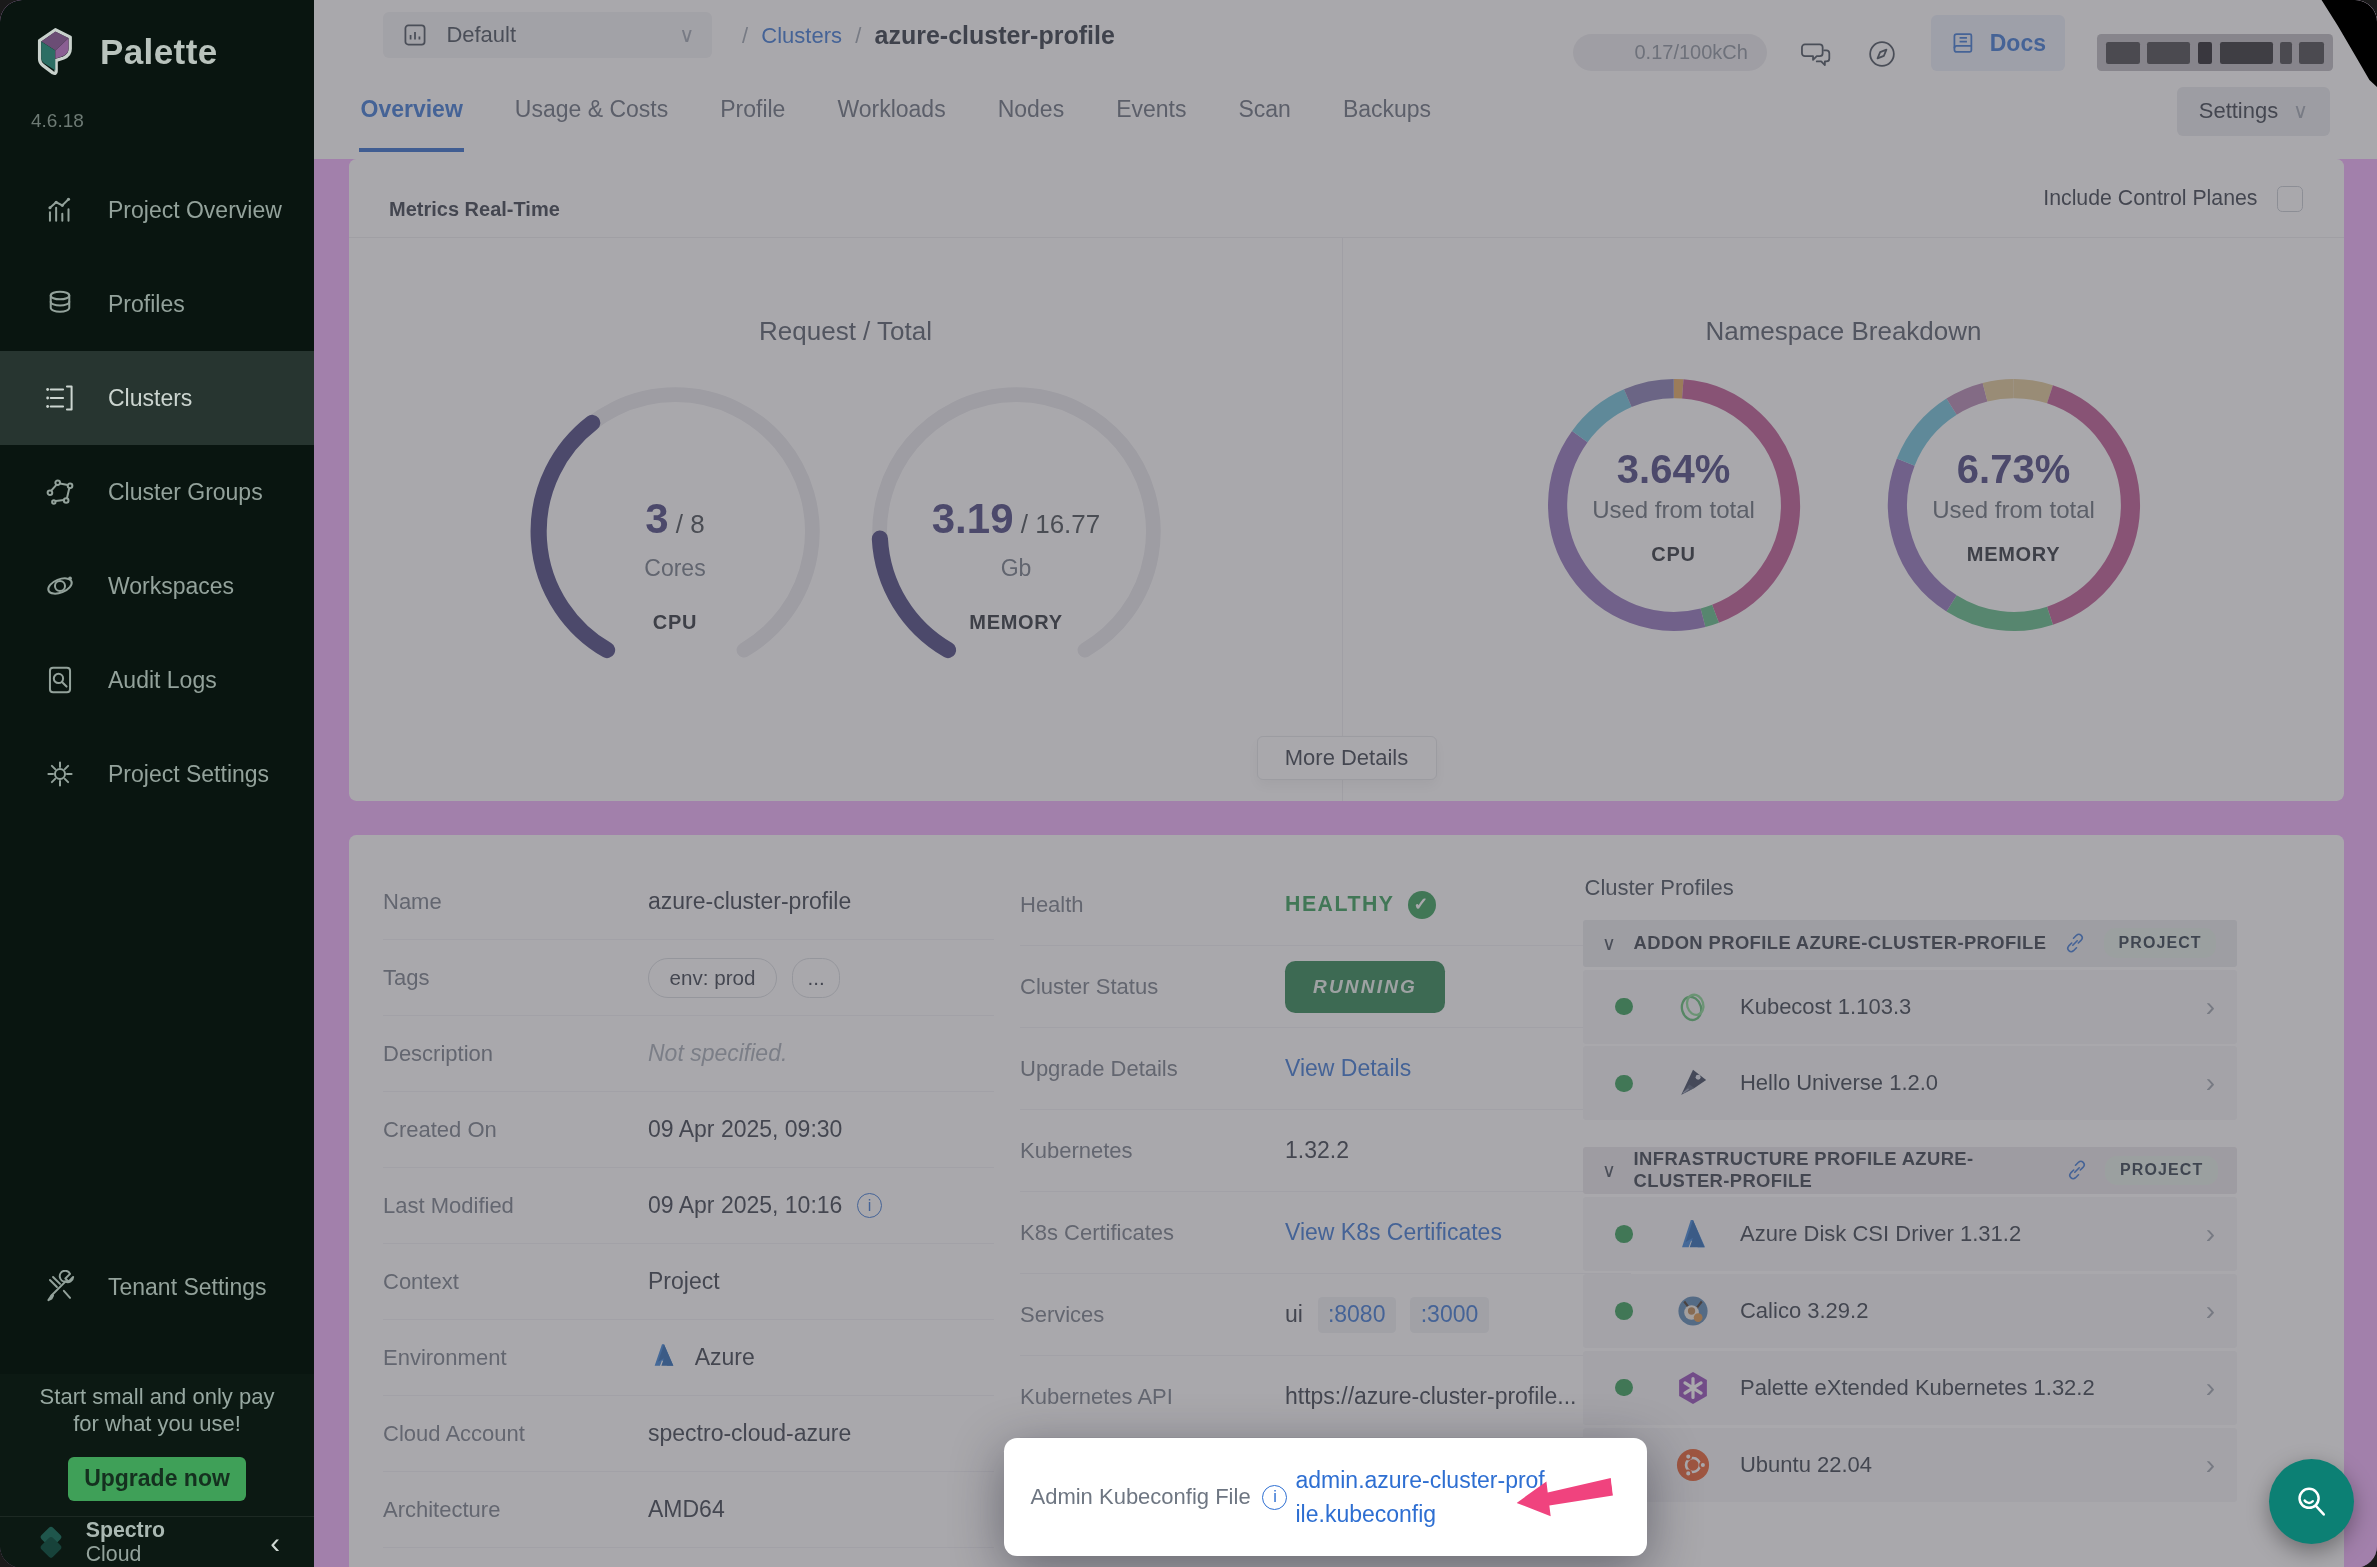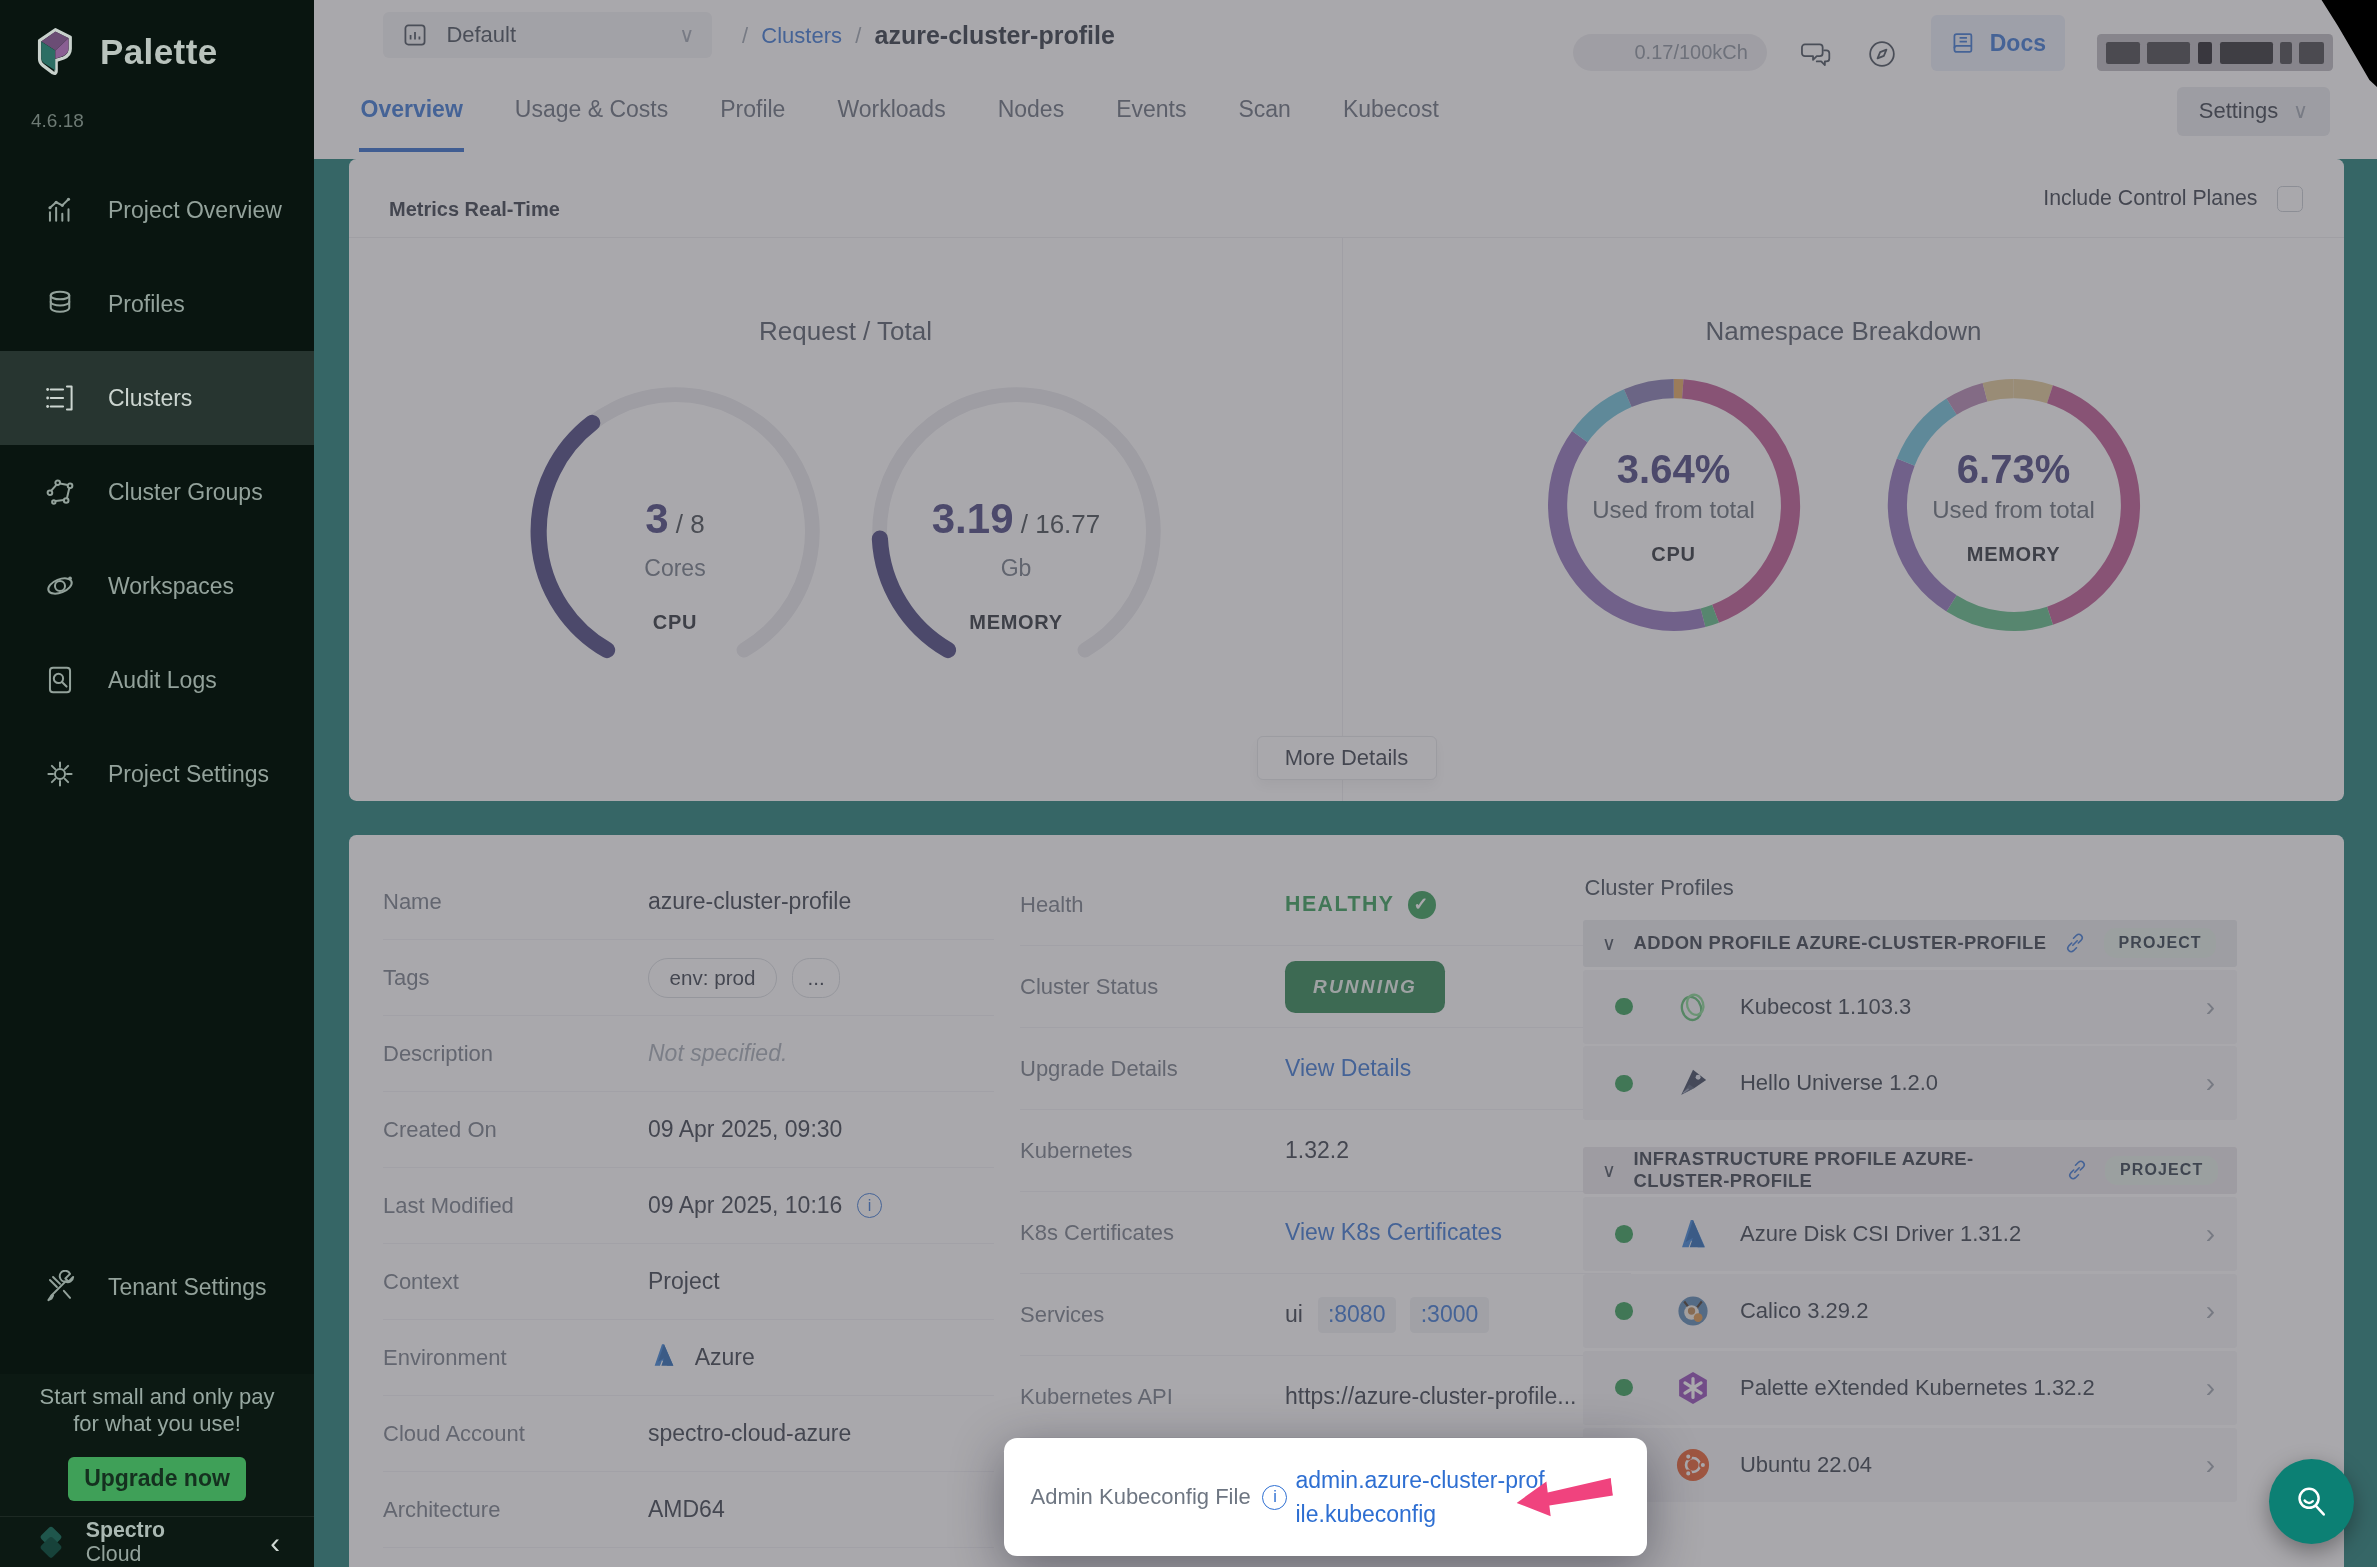--- a/index.html
+++ b/index.html
@@ -1,18 +1,18 @@
 <!DOCTYPE html>
 <html style="font-size:11.8px"><head>
 <meta charset="utf-8">
 <style>
   html,body{margin:0;padding:0;background:#1a1a1a;}
   *{box-sizing:border-box;}
   .app{position:relative;width:2377px;height:1568px;overflow:hidden;
-       font-family:"Liberation Sans",sans-serif;background:#0f766e;color:#2c3440;}
+       font-family:"Liberation Sans",sans-serif;background:#f0abfc;color:#2c3440;border-radius:22px;}
 
   
   .sidebar{position:absolute;left:0;top:0;width:314px;height:1568px;background:#091510;z-index:10;}
   .logo-row{position:absolute;left:28px;top:23.6px;display:flex;align-items:center;gap:19px;}
   .logo-mark{width:53px;height:56px;}
   .logo-text{font-size:35px;font-weight:600;color:#b9c3bd;letter-spacing:0.4px;}
   .version{position:absolute;left:31px;top:110px;font-size:19px;color:#6d7a74;}
   .nav{position:absolute;left:0;top:163px;width:100%;}
   .nav-item{height:94px;display:flex;align-items:center;gap:31px;padding-left:43px;color:#93a29b;cursor:pointer;}
   .nav-item.active{background:#273530;color:#ccd5d0;}
@@ -317,21 +317,21 @@
 
   <div class="tabsbar">
     <div class="tabs">
         <div class="tab active">Overview</div>
         <div class="tab">Usage &amp; Costs</div>
         <div class="tab">Profile</div>
         <div class="tab">Workloads</div>
         <div class="tab">Nodes</div>
         <div class="tab">Events</div>
         <div class="tab">Scan</div>
-        <div class="tab">Kubecost</div>
+        <div class="tab">Backups</div>
       </div>
     <div class="settings-btn">
       <span>Settings</span>
       <span class="chev">∨</span>
     </div>
   </div>
 
   <section class="panel metrics">
     <h2 class="m-head">Metrics Real-Time</h2>
     <div class="include-cp">

